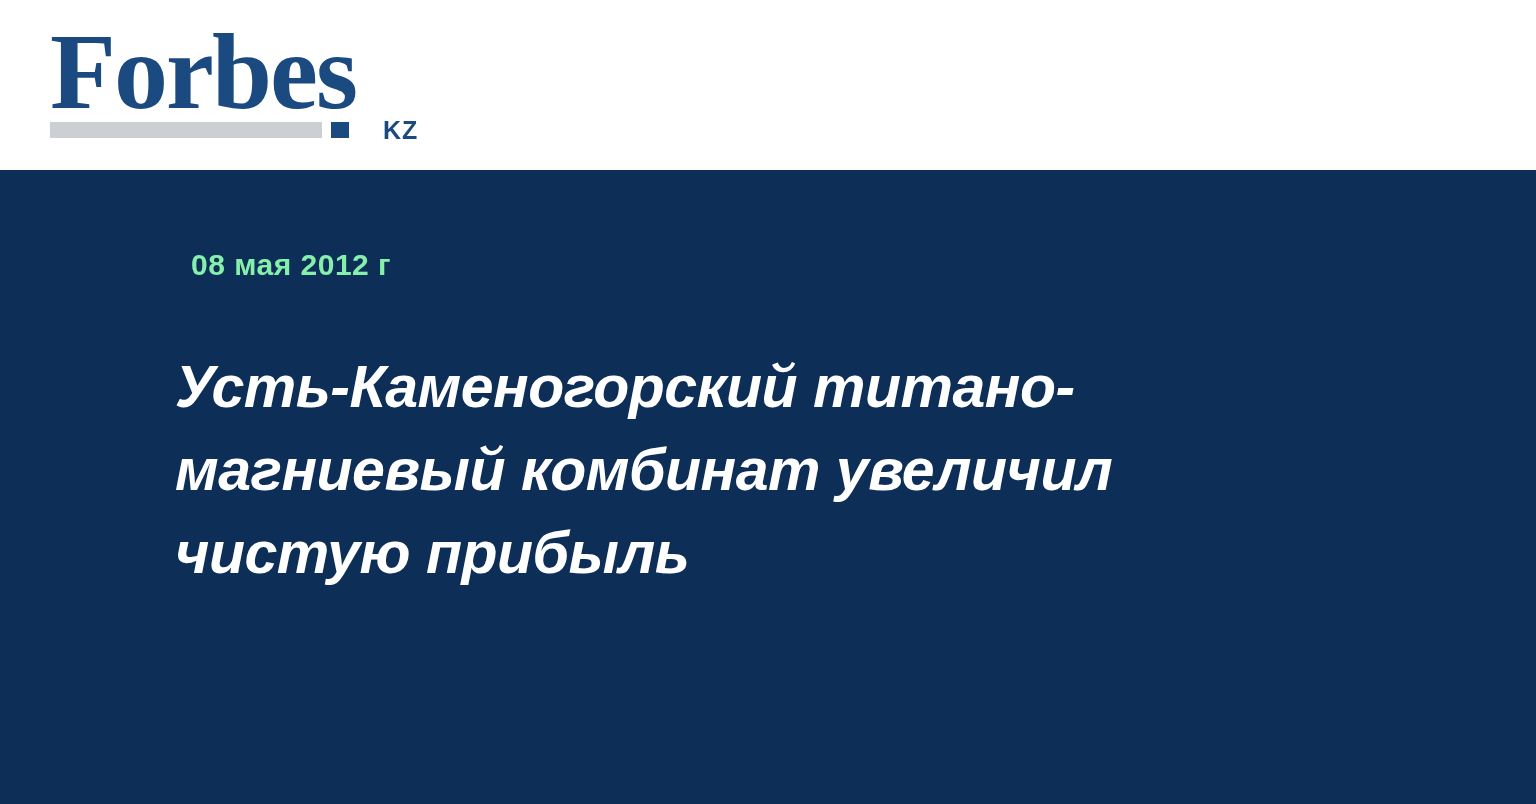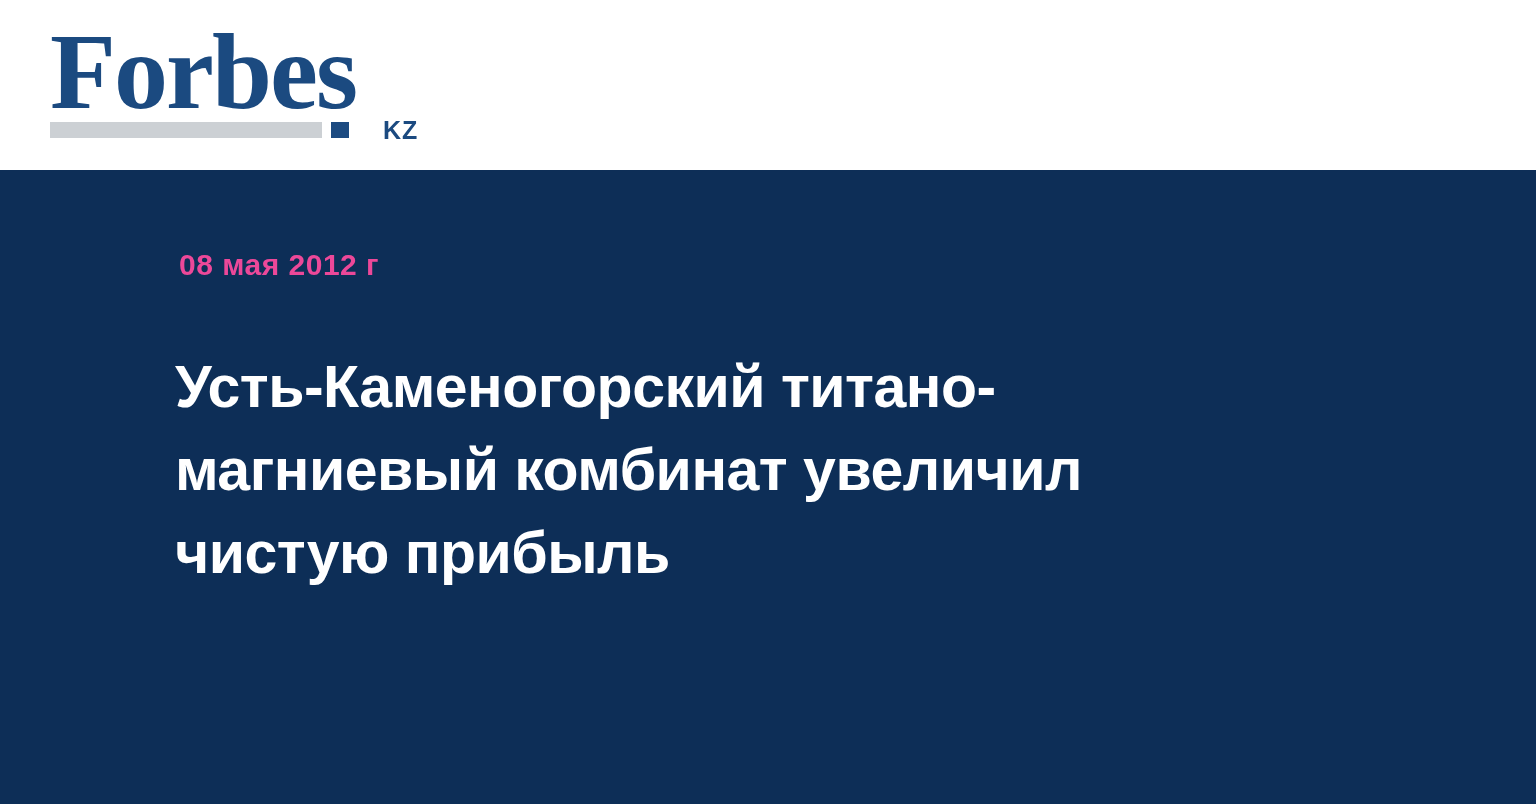--- a/index.html
+++ b/index.html
@@ -104,33 +104,34 @@
     top: 78px;
     width: 1100px;
   }
 
   .article-date {
     font-family: "Liberation Sans", sans-serif;
     font-weight: bold;
     font-size: 30px;
     line-height: 34px;
     letter-spacing: 0.5px;
-    color: #ec4899;
-    margin: 0 0 64px 4px;
+    color: #86efac;
+    margin: 0 0 64px 16px;
   }
 
   .article-title {
     font-family: "Liberation Sans", sans-serif;
     font-weight: bold;
     font-size: 59px;
     line-height: 83px;
     letter-spacing: -0.5px;
     color: #ffffff;
     margin: 0;
     max-width: 1010px;
+    font-style: italic;
   }
 </style>
 </head>
 <body>
 
 <div class="page">
 
   <header class="site-header">
     <a class="brand" href="#">
       <span class="brand-wordmark">Forbes</span>

